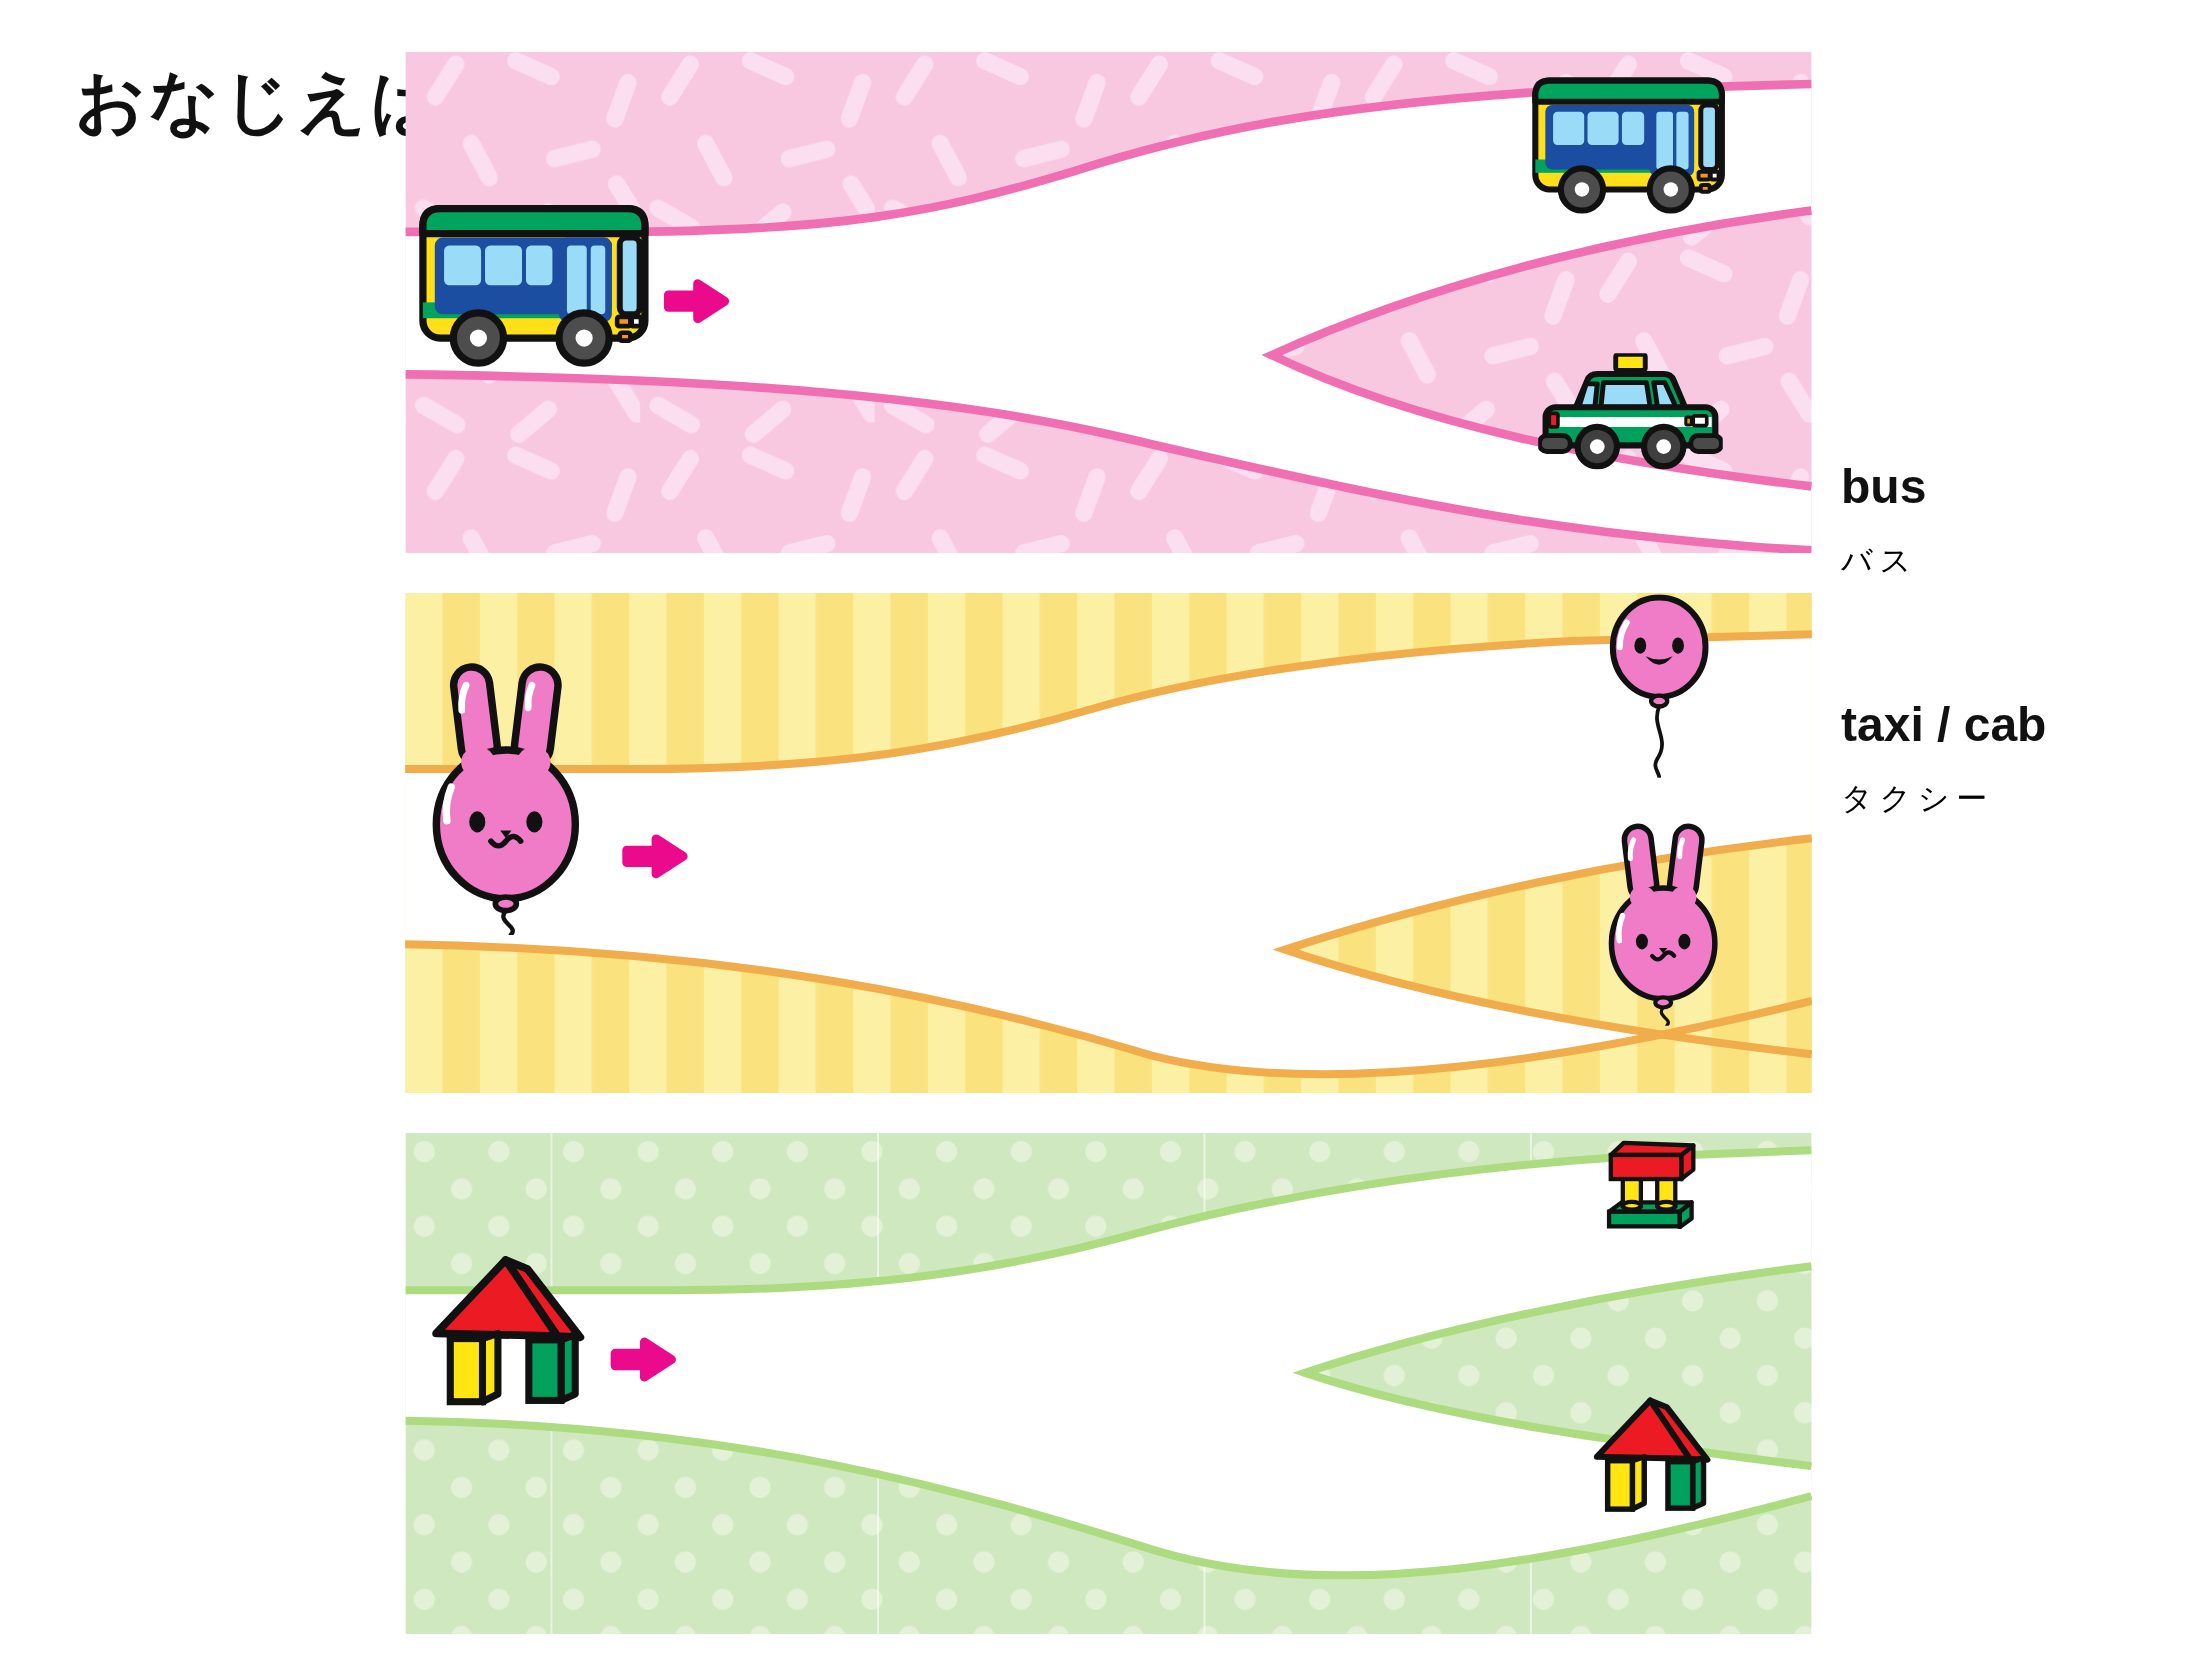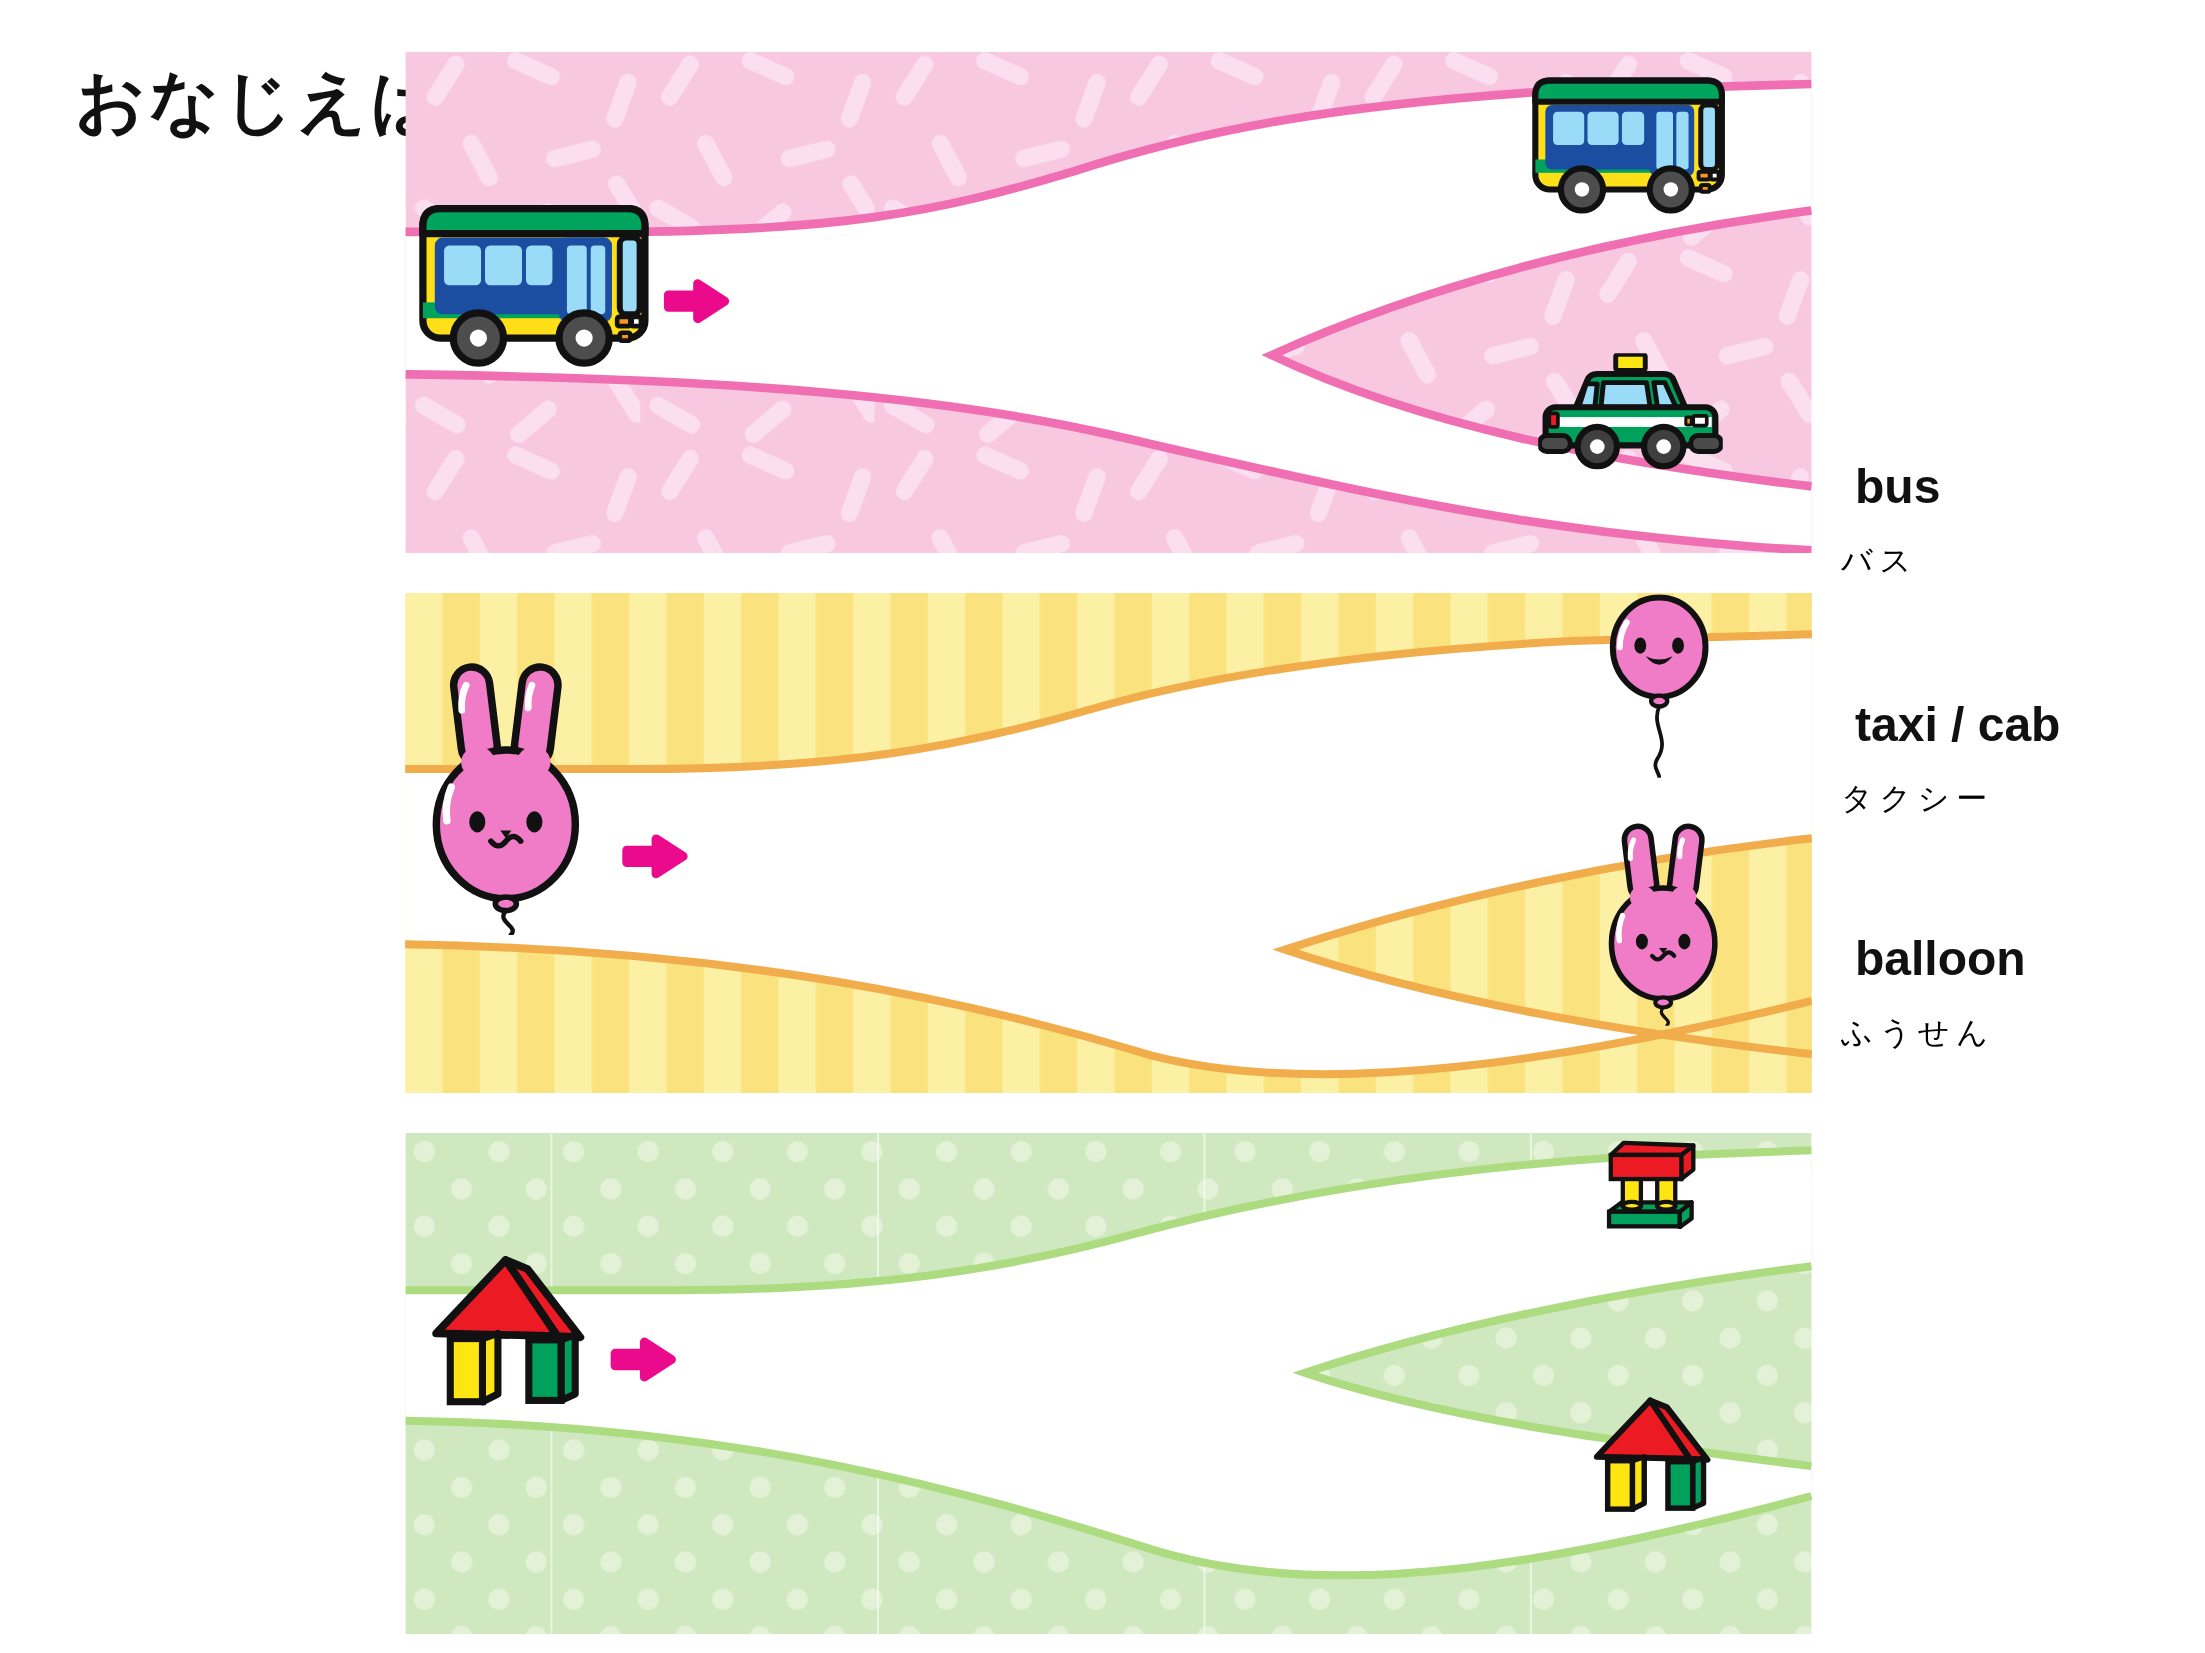--- a/index.html
+++ b/index.html
@@ -5,21 +5,21 @@
   html,body{margin:0;padding:0;background:#fff;}
   .page{position:relative;width:2205px;height:1654px;background:#fff;overflow:hidden;
         font-family:"Liberation Sans", sans-serif;color:var(--text,#1F1F1F);}
   .jp-title{position:absolute;left:75px;top:56px;font-size:69px;font-weight:bold;
             line-height:1.32;letter-spacing:3.3px;color:#111;}
   .side-heading{position:absolute;left:1841px;top:65px;font-size:49px;font-weight:bold;
                 line-height:1.18;color:#111;}
   .instructions{position:absolute;left:1841px;top:200px;width:361px;font-size:25px;
                 line-height:1.46;text-align:justify;color:#2a2a2a;}
   .vocab{position:absolute;left:1841px;}
-  .vocab-en{font-size:48px;font-weight:bold;color:#111;margin-left:14px;}
+  .vocab-en{font-size:48px;font-weight:bold;color:#111;}
   .vocab-jp{font-size:31px;margin-top:26px;letter-spacing:6.7px;color:#000000;
             font-family:Liberation Sans, sans-serif;}
   .panel{position:absolute;left:405px;display:block;}
   
   .f-pinkband{fill:var(--pink_band,#F8C8E0);}
   .f-pinkconf{fill:var(--pink_confetti,#FBDFF0);}
   .s-pink{stroke:var(--pink_border,#F06FB2);}
   .f-ystripeL{fill:var(--yellow_stripe_light,#FCF0A4);}
   .f-ystripeD{fill:var(--yellow_stripe_dark,#FAE37F);}
   .s-yellow{stroke:var(--yellow_border,#F1AC4B);}
@@ -160,24 +160,20 @@
 
 
   <div class="vocab" style="top:459px">
     <div class="vocab-en">bus</div>
     <div class="vocab-jp">バス</div>
   </div>
   <div class="vocab" style="top:697px">
     <div class="vocab-en">taxi / cab</div>
     <div class="vocab-jp">タクシー</div>
   </div>
-  <div class="vocab" style="top:931px">
-    <div class="vocab-en">balloon</div>
-    <div class="vocab-jp">ふうせん</div>
-  </div>
 
   <svg class="panel" style="top:52px" width="1407" height="501" viewBox="0 0 2110 752">
     <rect width="2110" height="752" fill="url(#pat-confetti)"></rect>
     <path fill="#fff" d="M0,270 L300,270 C650,270 800,240 1000,180 C1200,115 1400,80 1700,60 L2110,48 L2110,748 C2030,744 1950,738 1800,720 C1550,690 1300,630 1060,575 C820,520 500,490 0,484 Z"></path>
     <path fill="url(#pat-confetti)" class="s-pink" stroke-width="13" d="M2110,238 C1800,278 1520,355 1300,455 C1520,560 1800,615 2110,652"></path>
     <path fill="none" class="s-pink" stroke-width="13" d="M0,270 L300,270 C650,270 800,240 1000,180 C1200,115 1400,80 1700,60 L2110,48"></path>
     <path fill="none" class="s-pink" stroke-width="13" d="M0,484 C500,490 820,520 1060,575 C1300,630 1550,690 1800,720 C1950,738 2030,744 2110,748"></path>
     <use href="#sym-bus" x="18" y="227" width="357" height="248"></use>
     <use href="#sym-arrow" x="383" y="336" width="104" height="76"></use>
     <use href="#sym-bus" x="1689" y="36" width="300" height="209"></use>

